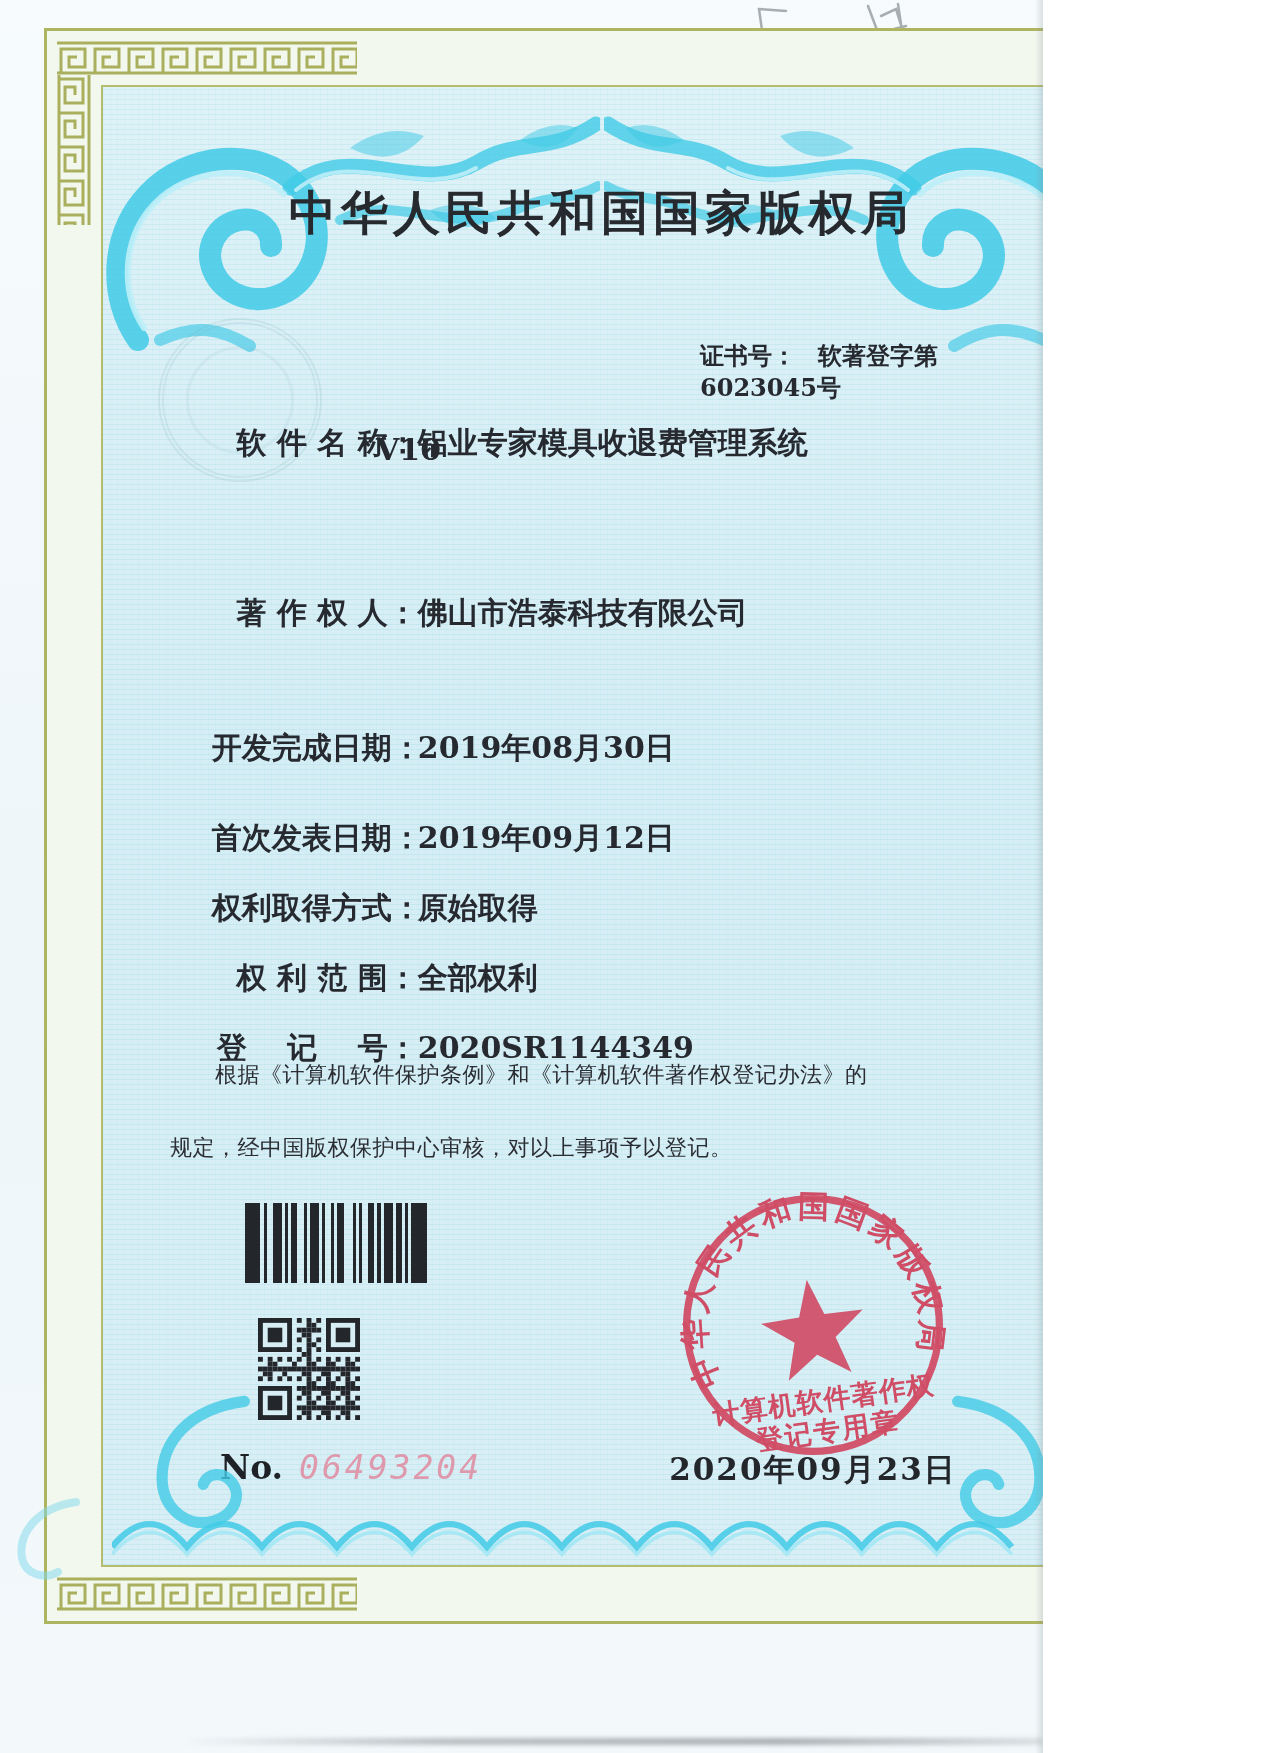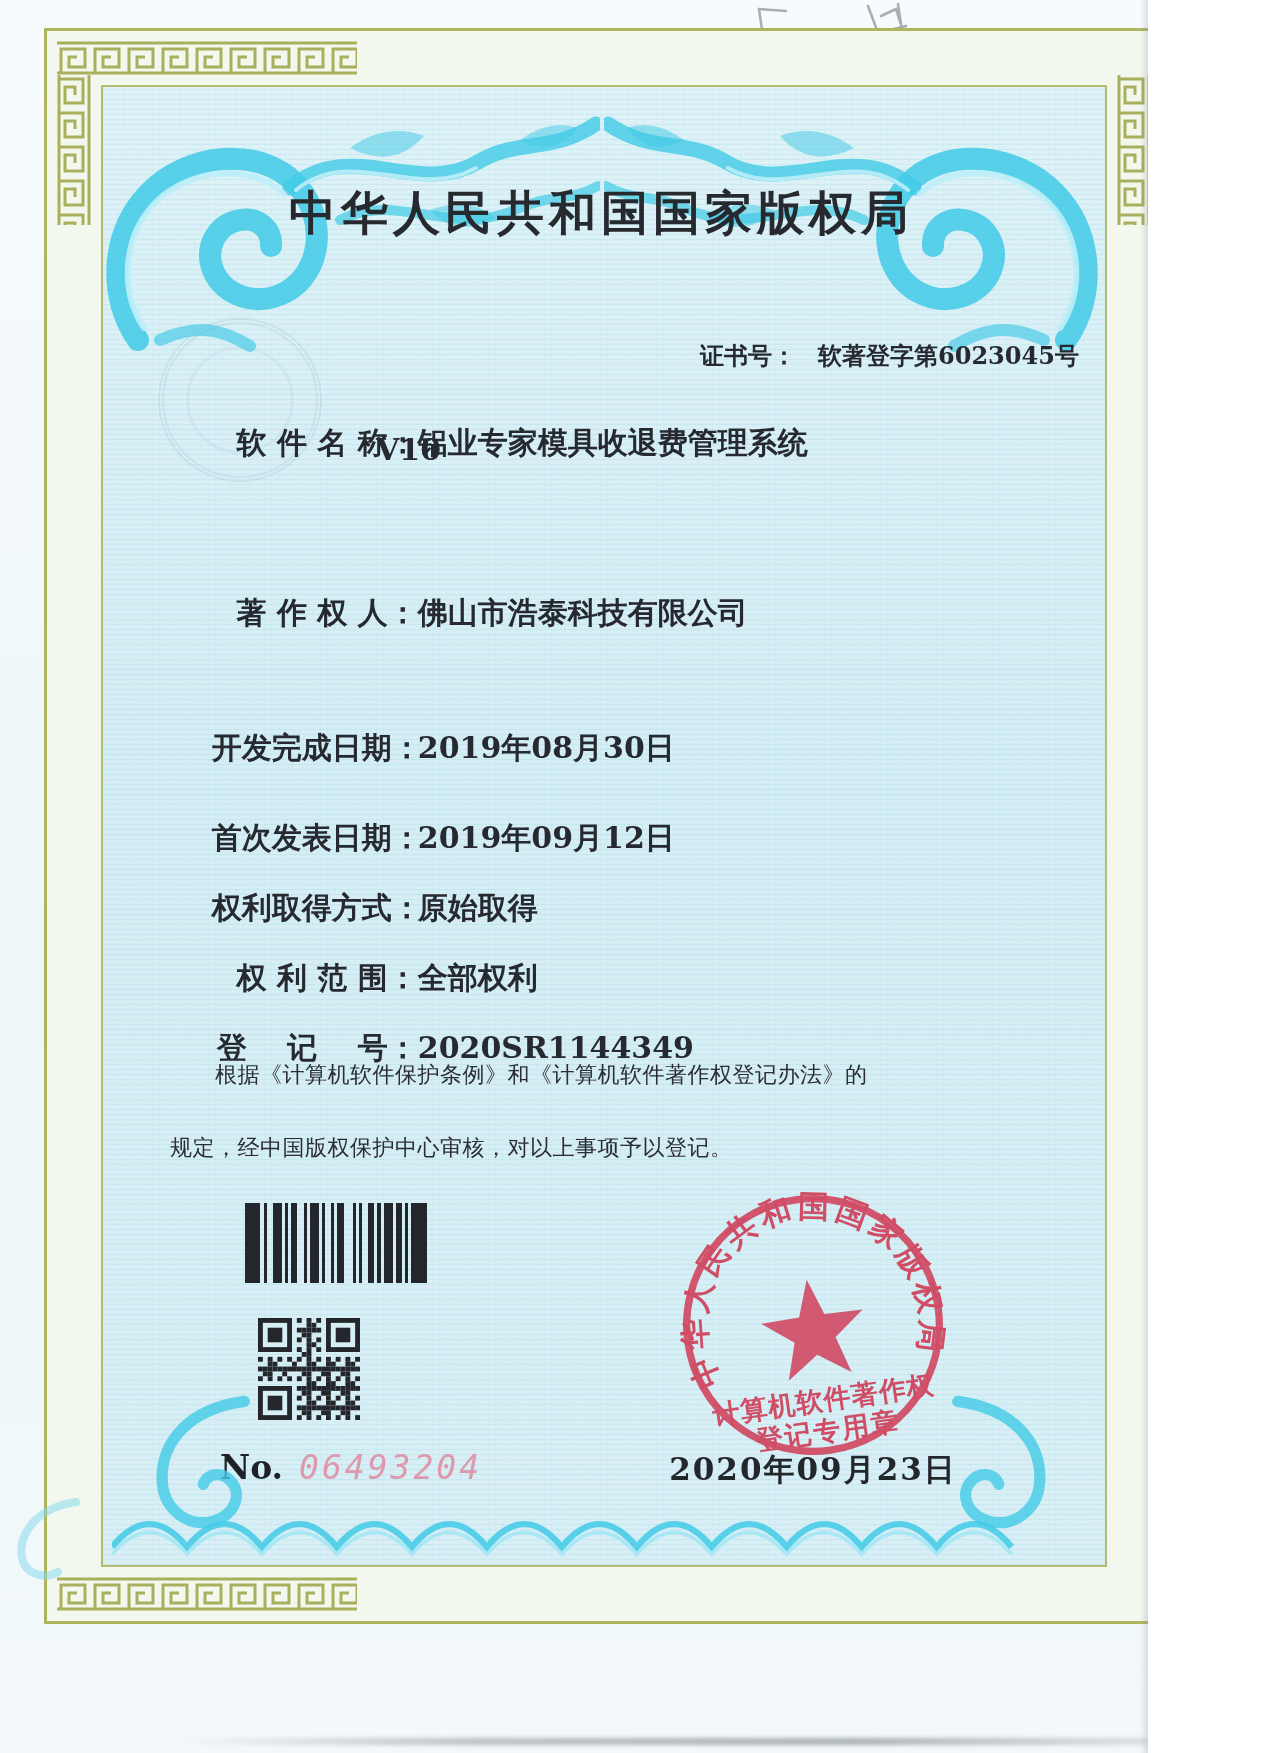--- a/index.html
+++ b/index.html
@@ -1,16 +1,16 @@
 <!DOCTYPE html>
 <html><head>
 <meta charset="utf-8">
 <style>
   html,body{margin:0;padding:0;background:#ffffff;}
-  .page{position:relative;width:1148px;height:1753px;overflow:hidden;
+  .page{position:relative;width:1043px;height:1753px;overflow:hidden;
         background:linear-gradient(180deg,#f7fbfd 0%,#eef6f9 55%,#f3f9fb 100%);
         font-family:"DejaVu Serif","Liberation Serif",serif;}
   
   .cert{position:absolute;left:44px;top:28px;width:1114px;height:1590px;
         border:3px solid #aeb561;background:#f3f8ef;}
   .band{position:absolute;inset:10px;}
   .strip{position:absolute;}
   .strip.top{left:0;top:0;right:0;height:34px;}
   .strip.bottom{left:0;bottom:0;right:0;height:34px;}
   .strip.left{left:0;top:34px;bottom:34px;width:34px;}

